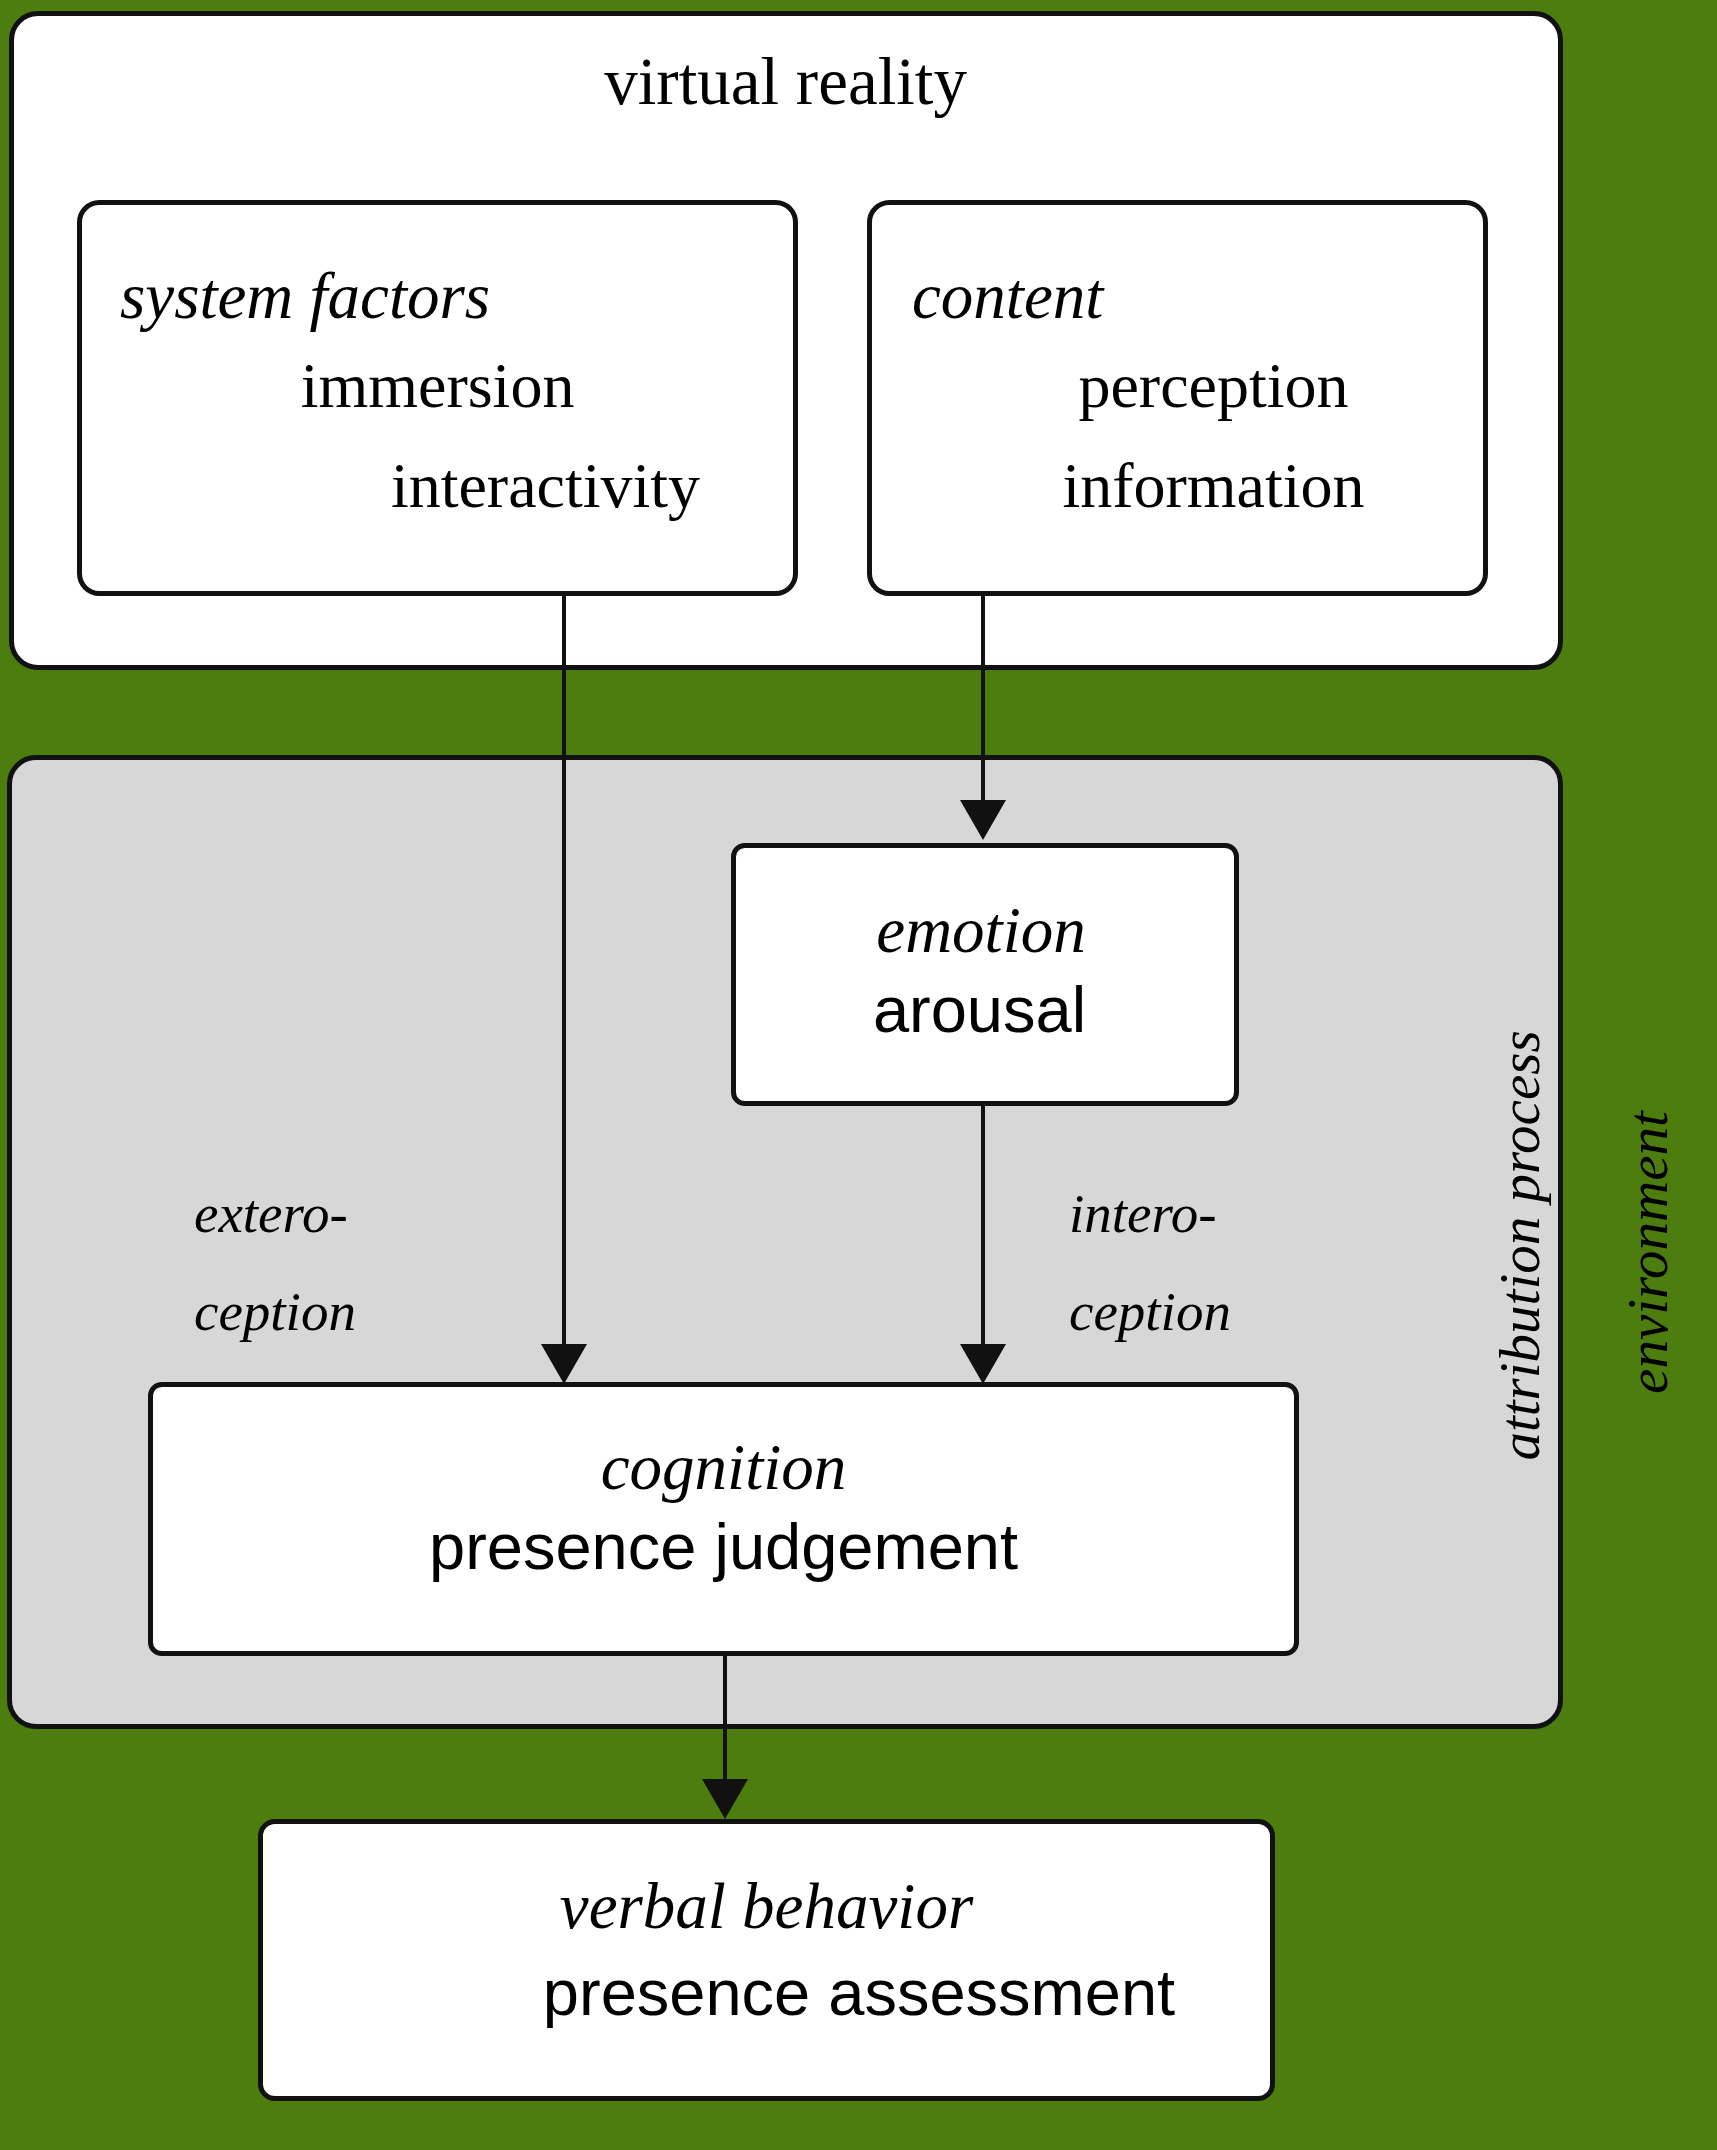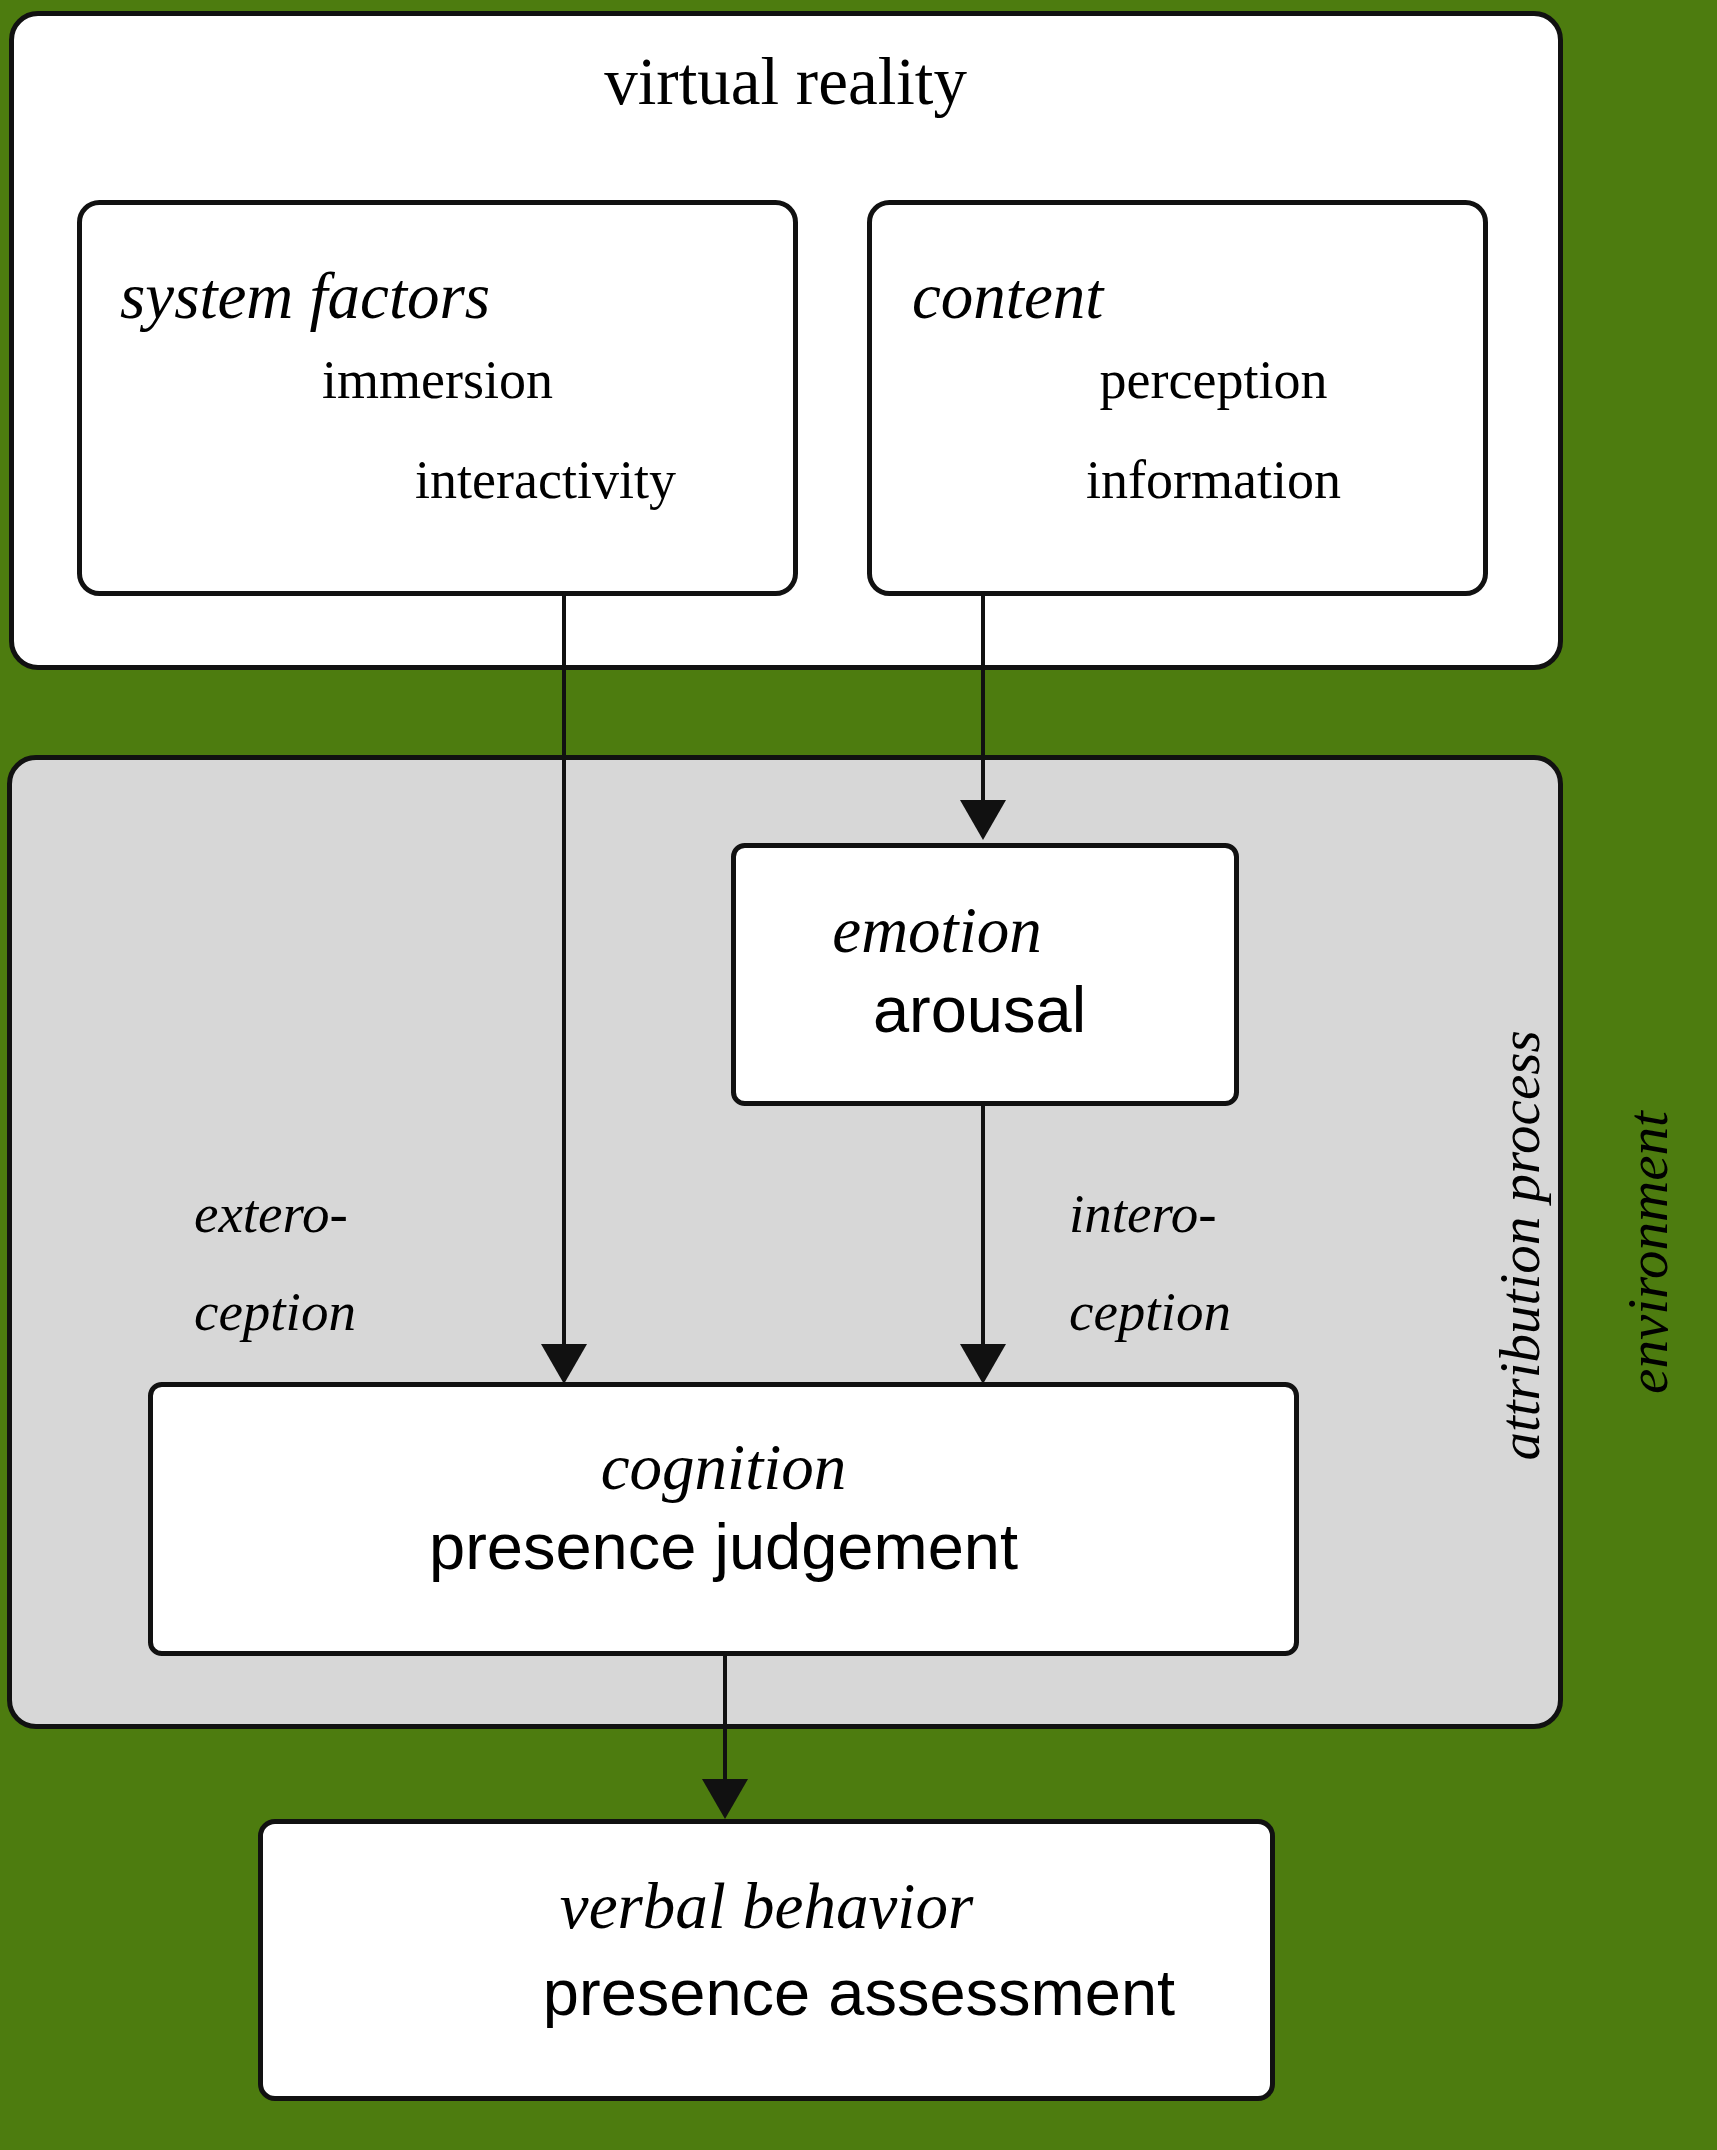--- a/index.html
+++ b/index.html
@@ -57,21 +57,21 @@
     margin-top: 32px;
   }
   .sans-roman {
     font-family: "Liberation Sans", "DejaVu Sans", sans-serif;
     font-style: normal;
     font-weight: 400;
   }
 
   .title-vr      { font-size: 67px; }
   .hdr-italic    { font-size: 65px; }
-  .body-serif    { font-size: 54px; }
+  .body-serif    { font-size: 64px; }
   .body-sans     { font-size: 65px; }
   .lbl-italic    { font-size: 55px; line-height: 1.12; white-space: normal; }
 
   .center-x {
     text-align: center;
   }
 
   
   .vlabel {
     position: absolute;
@@ -124,21 +124,21 @@
   <div class="t serif-roman body-serif center-x" style="left:903px; top:453px; width:621px;">information</div>
 
   <div class="rbox gray" style="left:6.9px; top:755px; width:1556px; height:974px;"></div>
 
   <div class="vlabel" style="left:1278px; top:1213px; width:482px; text-align:center; transform: rotate(-90deg);">attribution process</div>
 
   <div class="vlabel" style="left:1406px; top:1220px; width:482px; text-align:center; transform: rotate(-90deg);">environment</div>
 
   <div class="rbox inner sq" style="left:731px; top:843px; width:508px; height:263px;"></div>
 
-  <div class="t serif-italic hdr-italic center-x" style="left:699px; top:865px; width:476px;">emotion</div>
+  <div class="t serif-italic hdr-italic center-x" style="left:731px; top:865px; width:476px;padding-left:12px;">emotion</div>
 
   <div class="t sans-roman body-sans center-x" style="left:731px; top:977px; width:497px;">arousal</div>
 
   <div class="t serif-italic lbl-italic" style="left:194px; top:1151px;">extero-</div>
   <div class="t serif-italic lbl-italic" style="left:194px; top:1249px;">ception</div>
 
   <div class="t serif-italic lbl-italic" style="left:1069px; top:1151px;">intero-</div>
   <div class="t serif-italic lbl-italic" style="left:1069px; top:1249px;">ception</div>
 
   <div class="rbox inner sq" style="left:148px; top:1382px; width:1151px; height:274px;"></div>

